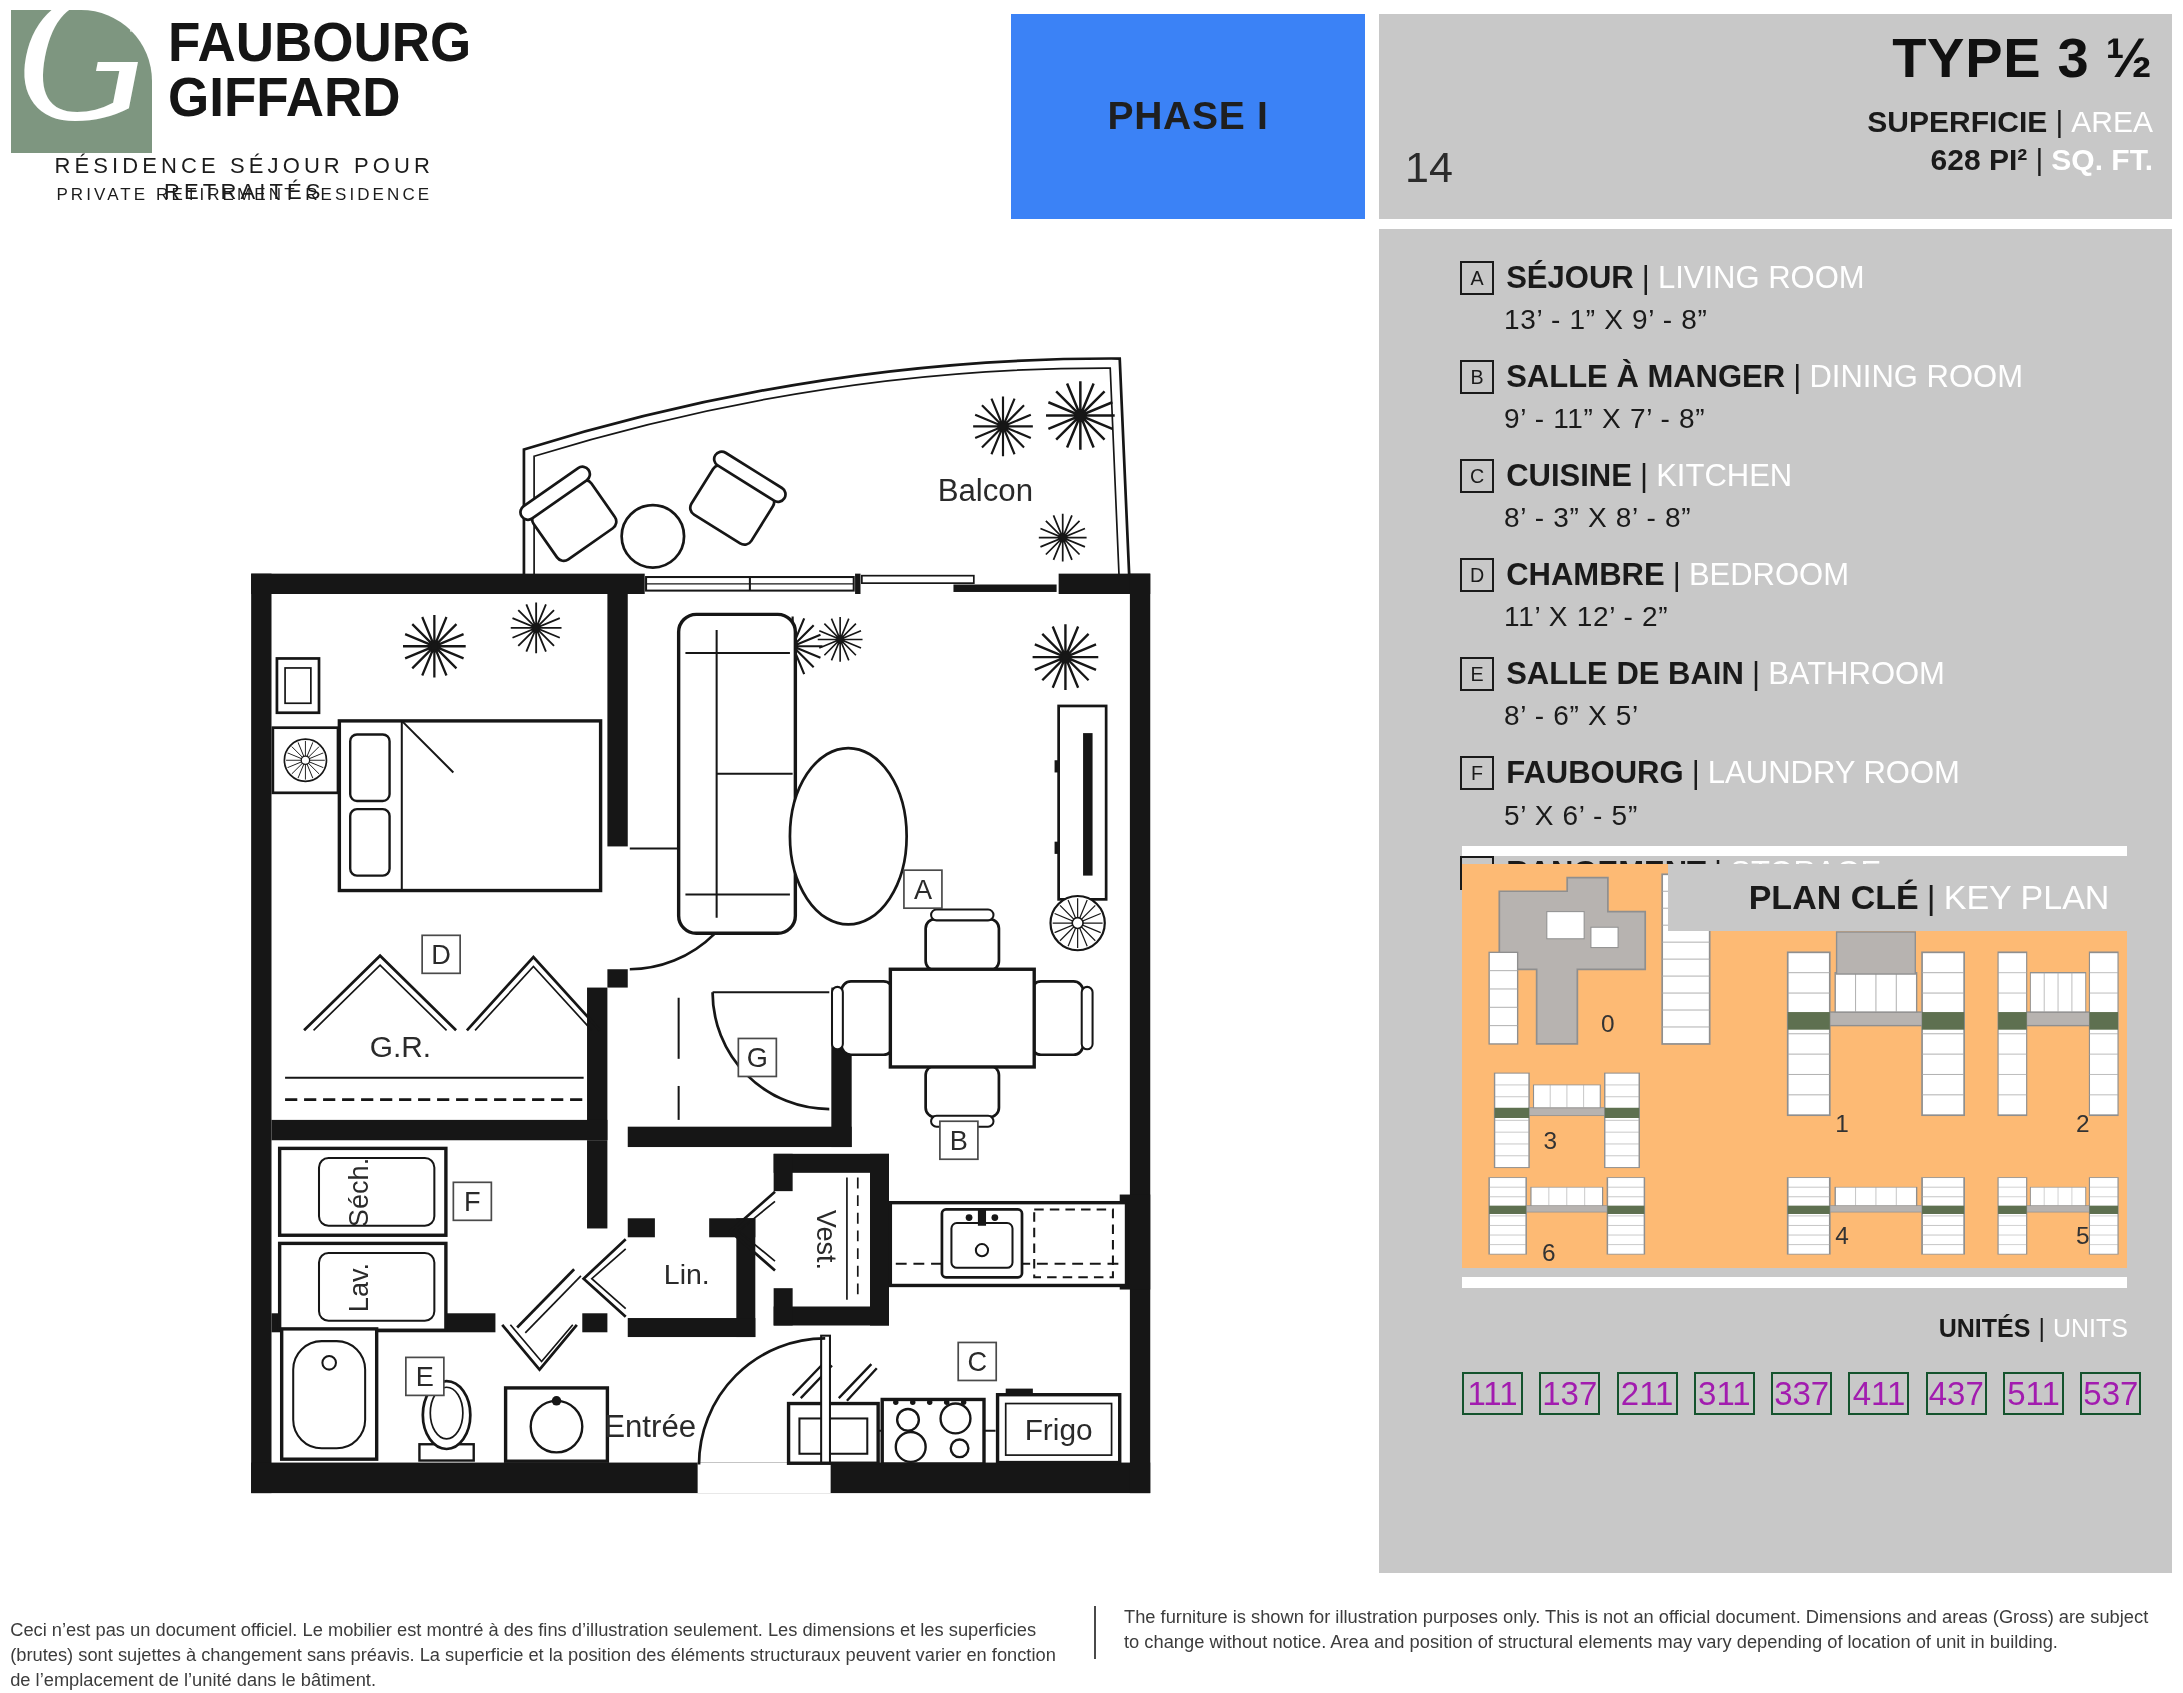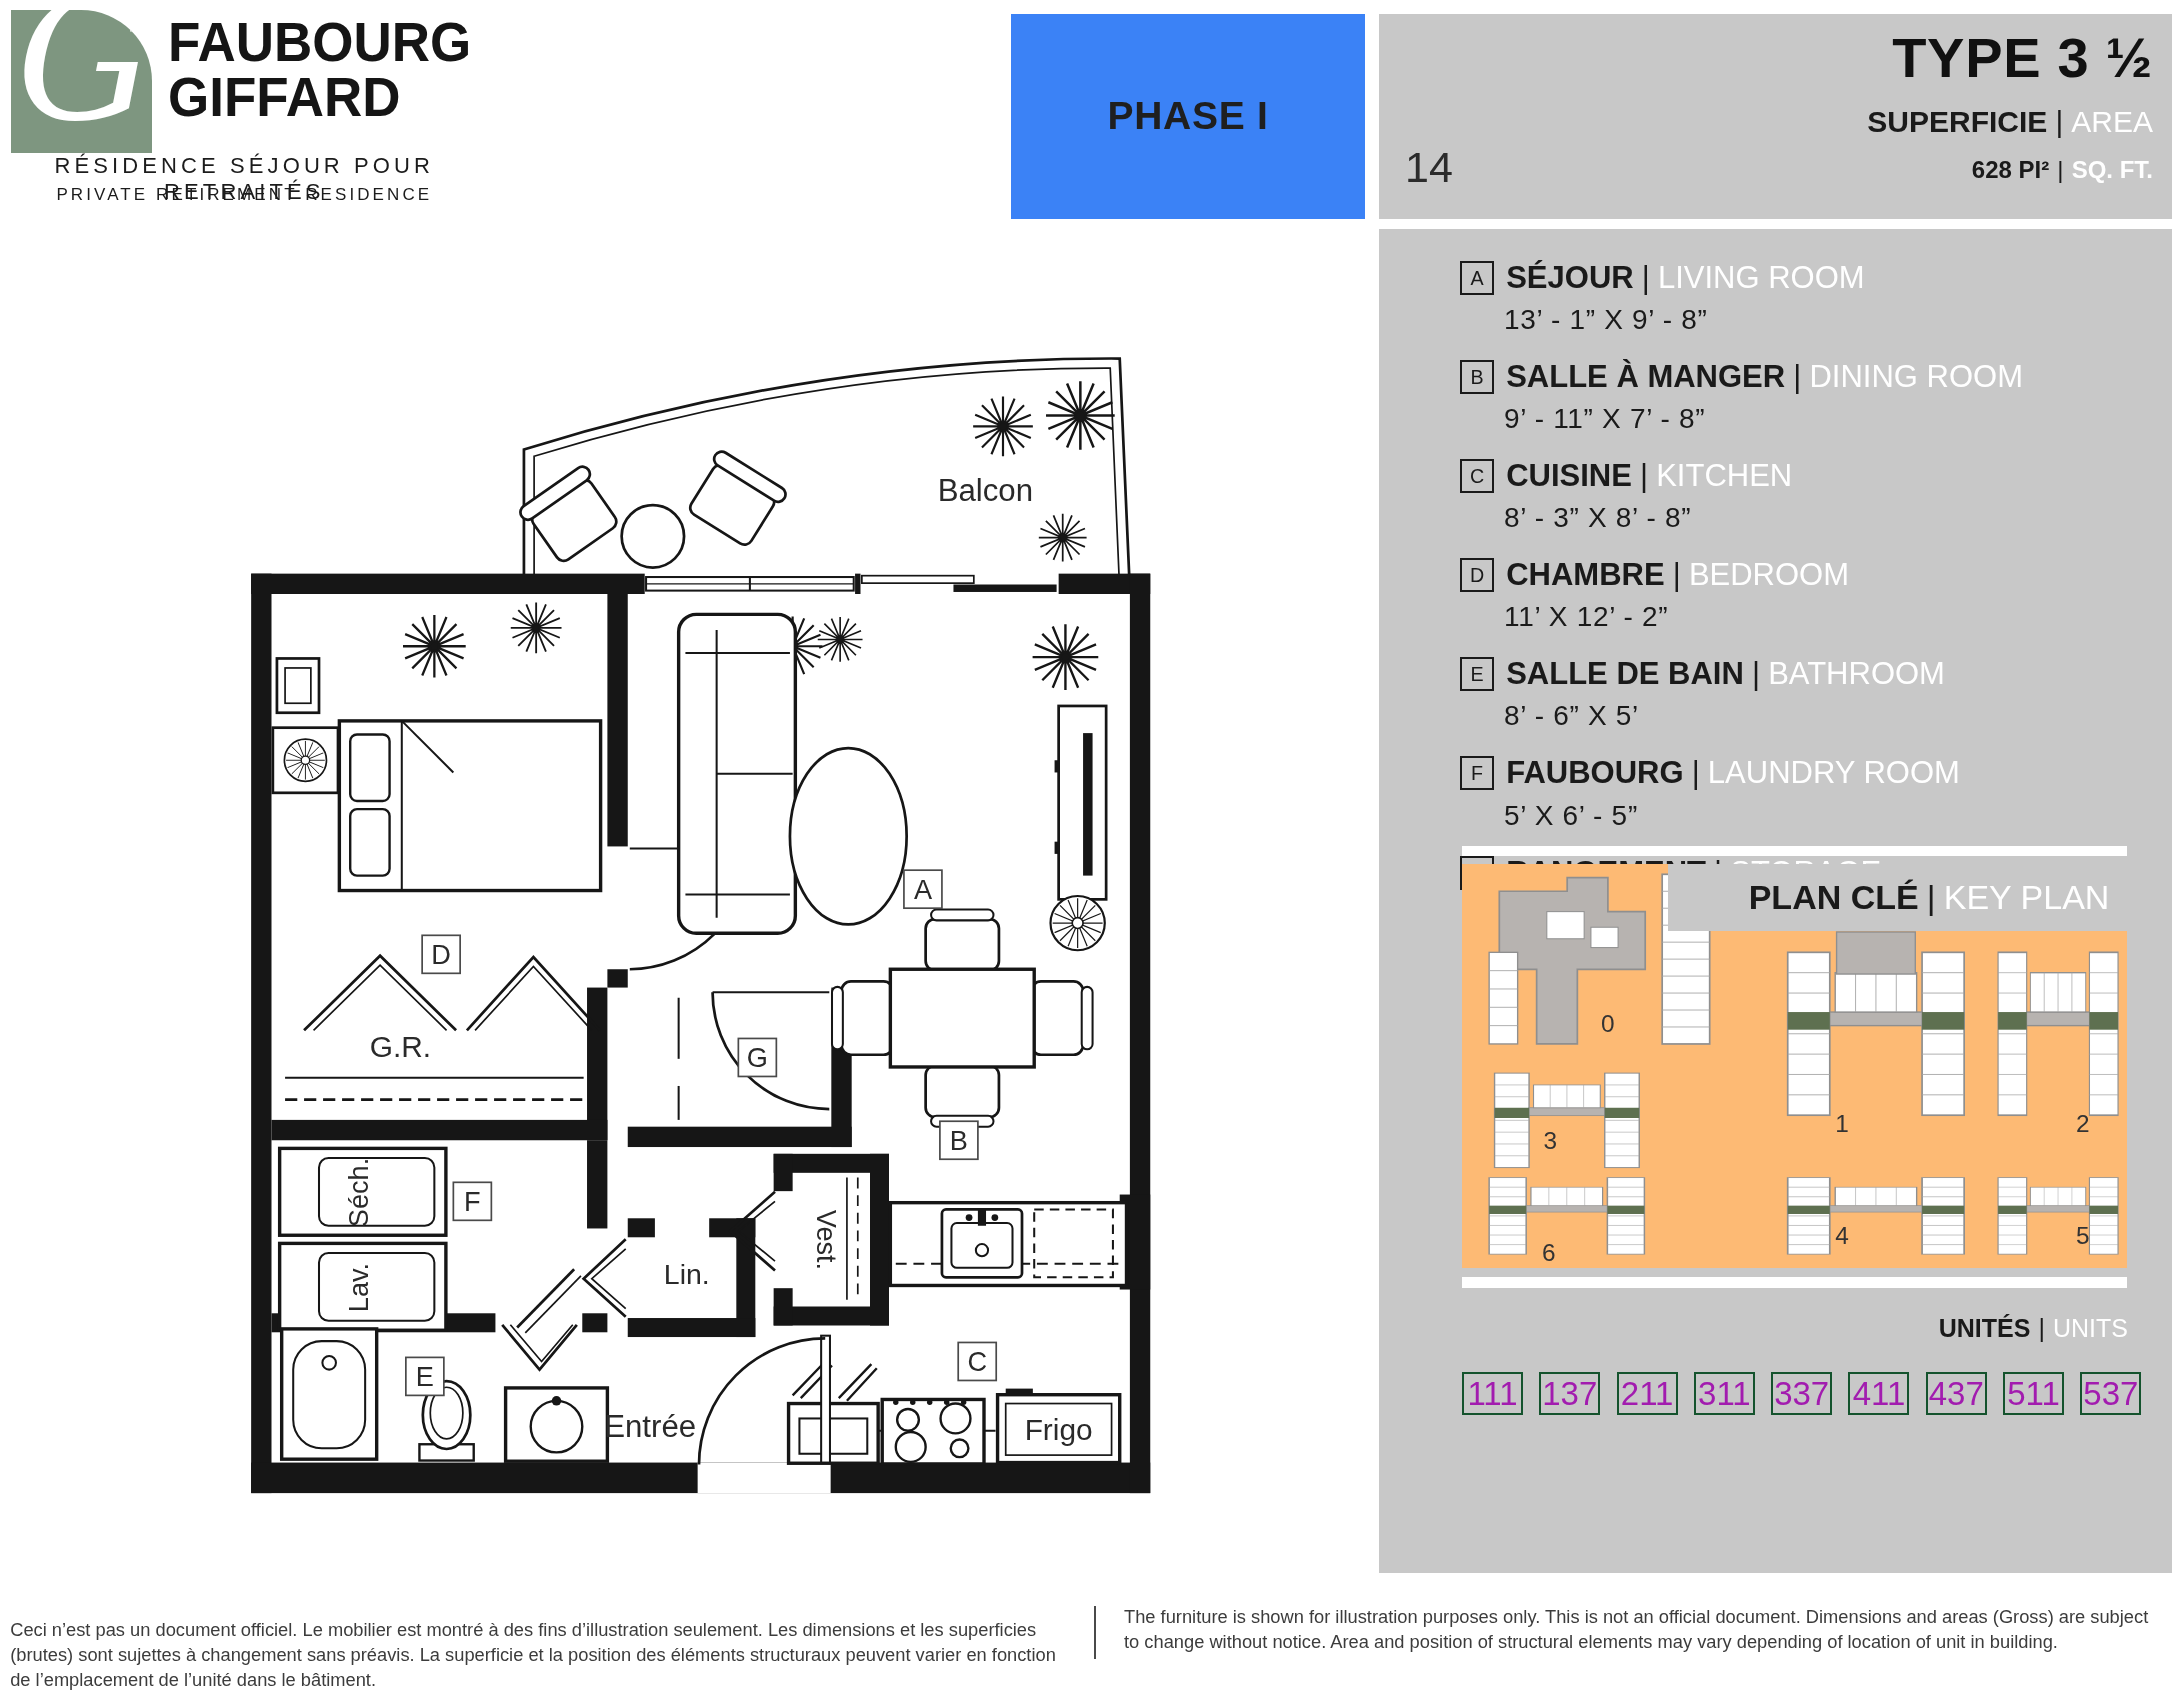--- a/index.html
+++ b/index.html
@@ -17,21 +17,21 @@
   .tagline-en{position:absolute;left:6.8px;top:185px;width:475px;text-align:center;font-size:17px;
               letter-spacing:3.1px;color:#1c1c1c;}
   .phase-box{position:absolute;left:1011px;top:13.6px;width:354px;height:205px;background:#3b82f6;
              display:flex;align-items:center;justify-content:center;font-size:39px;font-weight:700;
              letter-spacing:0.7px;color:#1f1f1f;}
   .info-box{position:absolute;left:1379px;top:13.6px;width:793px;height:205px;background:#C8C8C8;}
   .unit-no{position:absolute;left:26px;top:129px;font-size:43px;color:#2b2b2b;}
   .info-right{position:absolute;right:19px;top:11px;text-align:right;}
   .type-title{font-size:56px;font-weight:700;letter-spacing:0.7px;color:#111;}
   .info-line2{margin-top:15px;font-size:30px;}
-  .info-line3{margin-top:17px;font-size:24px;}
+  .info-line3{margin-top:4px;font-size:30px;}
   .fr-part{font-weight:700;color:#1a1a1a;}
   .en-part{font-weight:400;color:#fff;}
   .sep{color:#1a1a1a;font-weight:400;padding:0 8.1px;}
   
   .panel{position:absolute;left:1379px;top:229px;width:793px;height:1344px;background:#C8C8C8;}
   .legend{position:absolute;left:81px;top:31px;}
   .lg-item{margin-bottom:23px;}
   .lg-row{display:flex;align-items:center;}
   .lg-letter{display:inline-flex;width:30px;height:30px;border:2px solid #1a1a1a;align-items:center;
              justify-content:center;font-size:19.7px;font-weight:400;color:#1a1a1a;margin-right:12.2px;}

